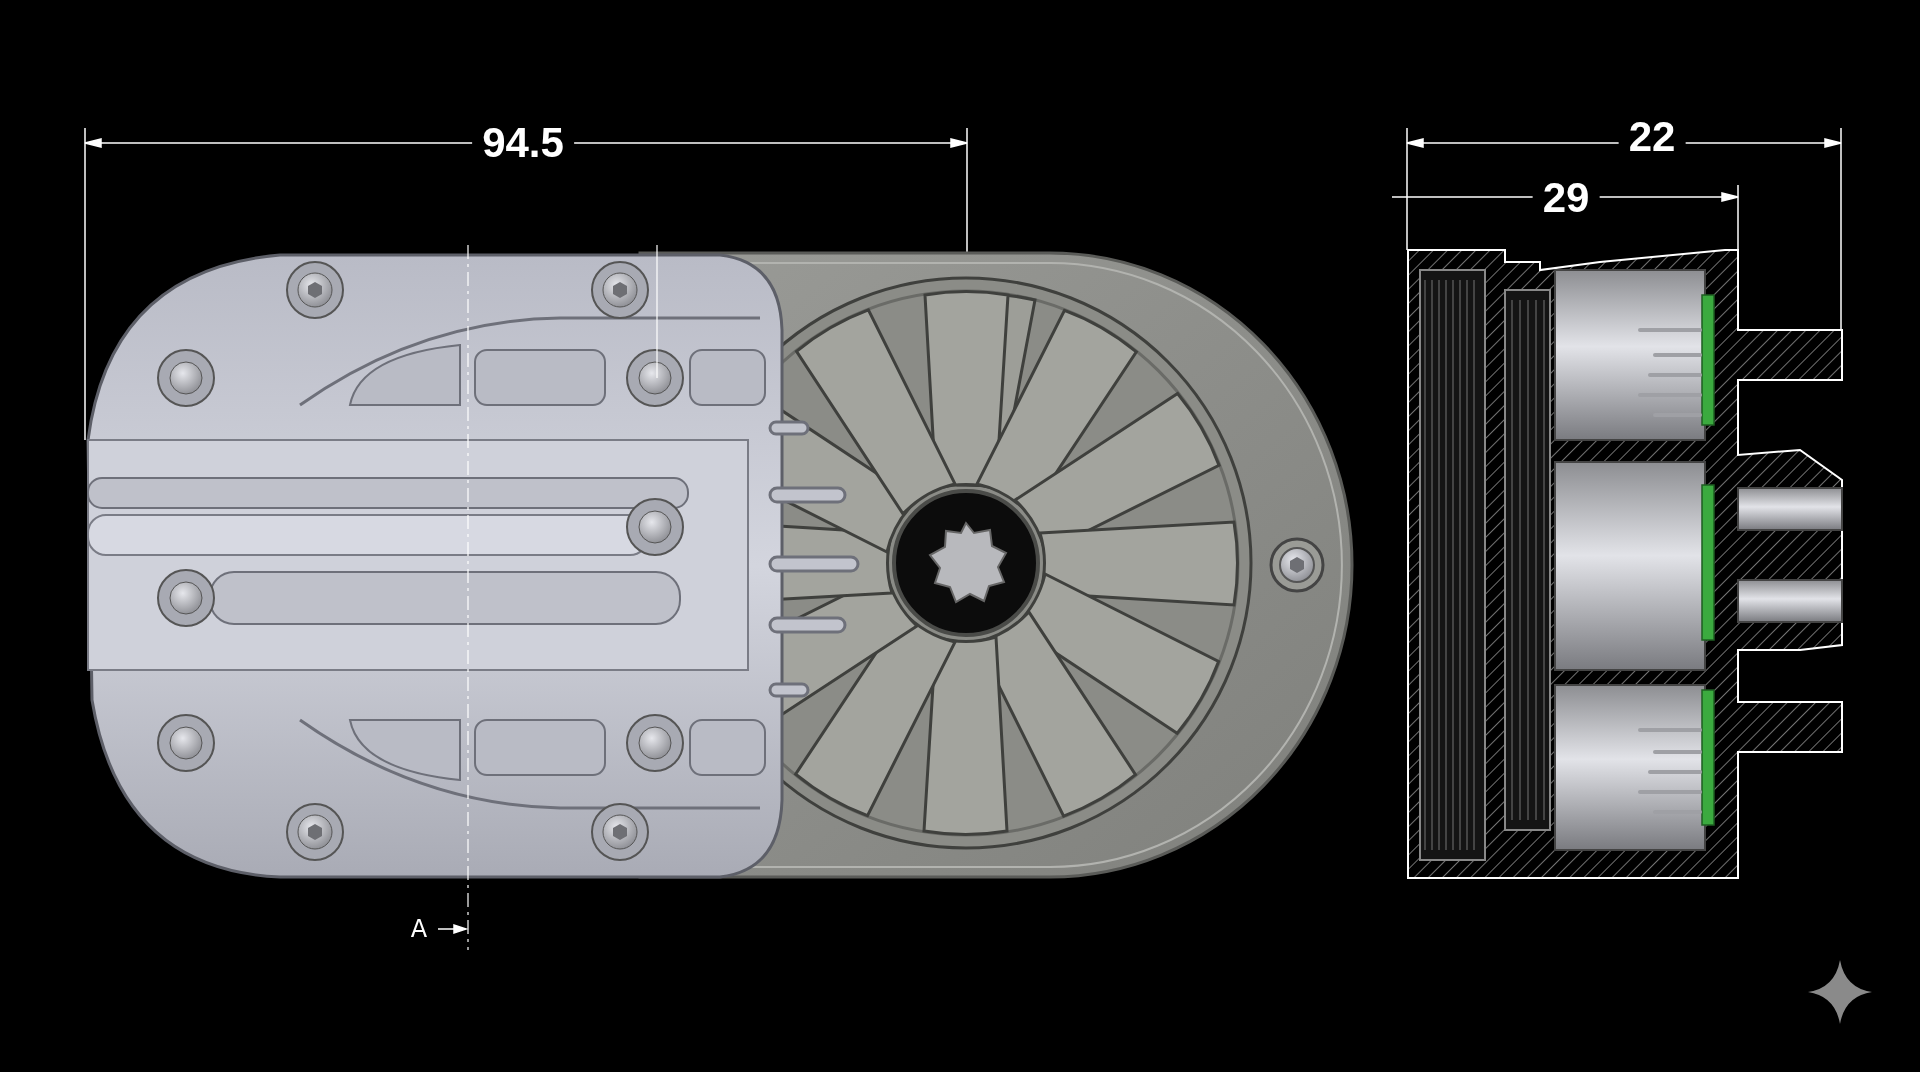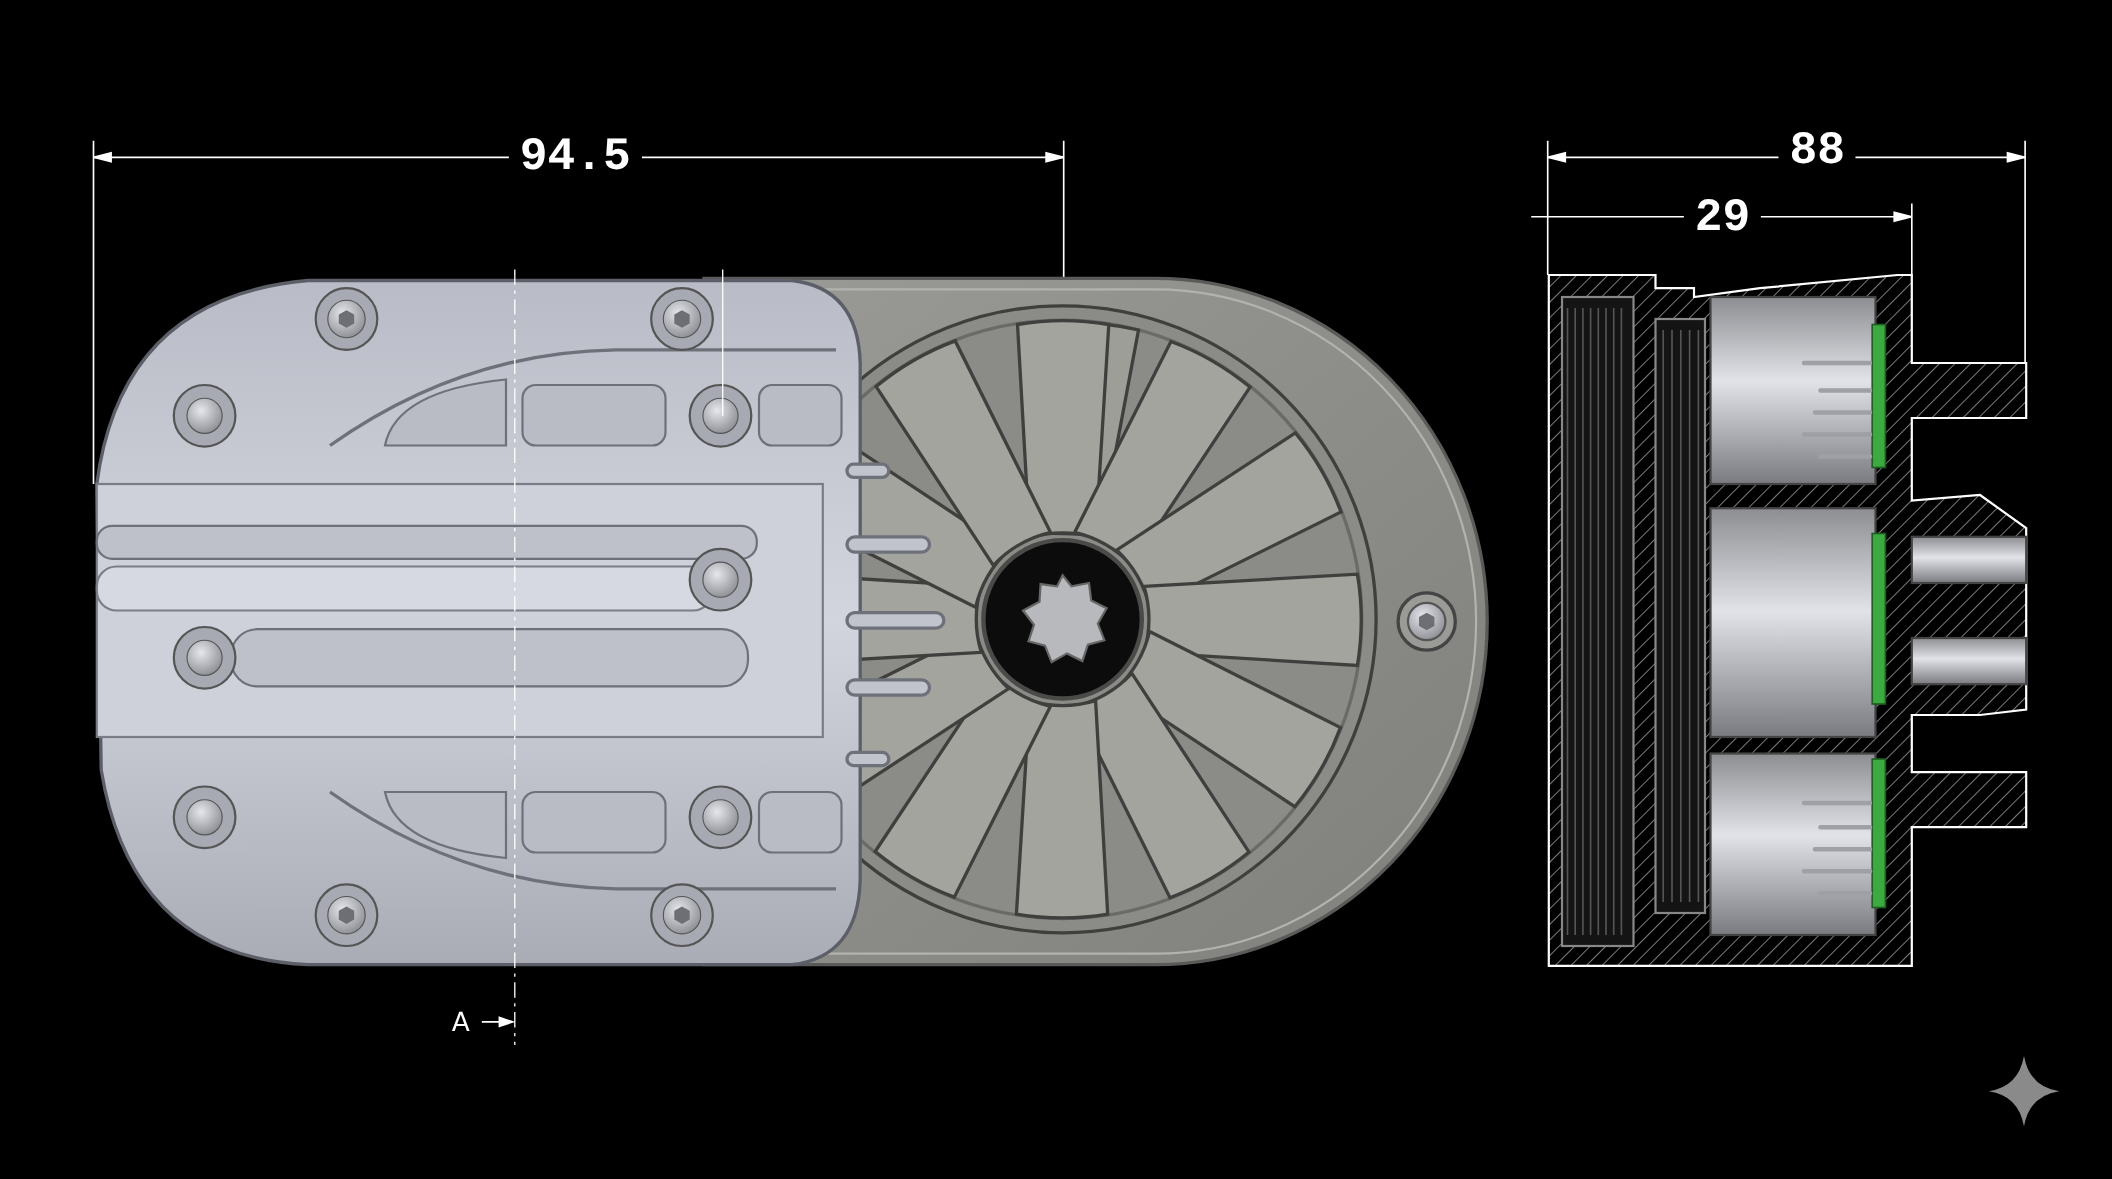--- a/index.html
+++ b/index.html
@@ -1,18 +1,18 @@
 <!DOCTYPE html>
 <html><head>
 <meta charset="utf-8">
 <style>
   html, body { margin: 0; padding: 0; background: #000; }
   body { width: 1920px; height: 1072px; overflow: hidden; position: relative; font-family: "DejaVu Sans", sans-serif; }
   #stage { position: absolute; left: 0; top: 0; width: 1920px; height: 1072px; }
-  .dim-label { position: absolute; color: #fff; font-family: Liberation Mono, monospace; font-weight: bold; font-size: 42px; line-height: 1; background: #000; padding: 0 10px; transform: translate(-50%, -50%); }
+  .dim-label { position: absolute; color: #fff; font-family: Liberation Sans, sans-serif; font-weight: bold; font-size: 42px; line-height: 1; background: #000; padding: 0 10px; transform: translate(-50%, -50%); }
   .section-label { position: absolute; color: #fff; font-family: "DejaVu Sans", sans-serif; font-size: 24px; line-height: 1; transform: translate(-50%, -50%); }
 </style>
 </head>
 <body>
 
 <div id="stage">
   <svg width="1920" height="1072" viewBox="0 0 1920 1072" xmlns="http://www.w3.org/2000/svg">
     <defs>
       <linearGradient id="plateGrad" x1="0" y1="0" x2="0" y2="1">
         <stop offset="0" stop-color="#B9BBC6"></stop>
@@ -256,16 +256,16 @@
       <line x1="1392" y1="197" x2="1738" y2="197"></line>
       <polygon points="1738,197 1722,193 1722,201" fill="#fff"></polygon>
     </g>
 
     <g>
       <path d="M 1840 960 Q 1845 988 1872 992 Q 1845 996 1840 1024 Q 1835 996 1808 992 Q 1835 988 1840 960 Z" fill="#8A8A8A"></path>
     </g>
   </svg>
 
   <div class="dim-label" style="left:523px; top:143px;">94.5</div>
-  <div class="dim-label" style="left:1652px; top:137px;">88</div>
+  <div class="dim-label" style="left:1652px; top:137px;">22</div>
   <div class="dim-label" style="left:1566px; top:198px;">29</div>
   <div class="section-label" style="left:419px; top:929px;">A</div>
 </div>
 
 </body></html>

